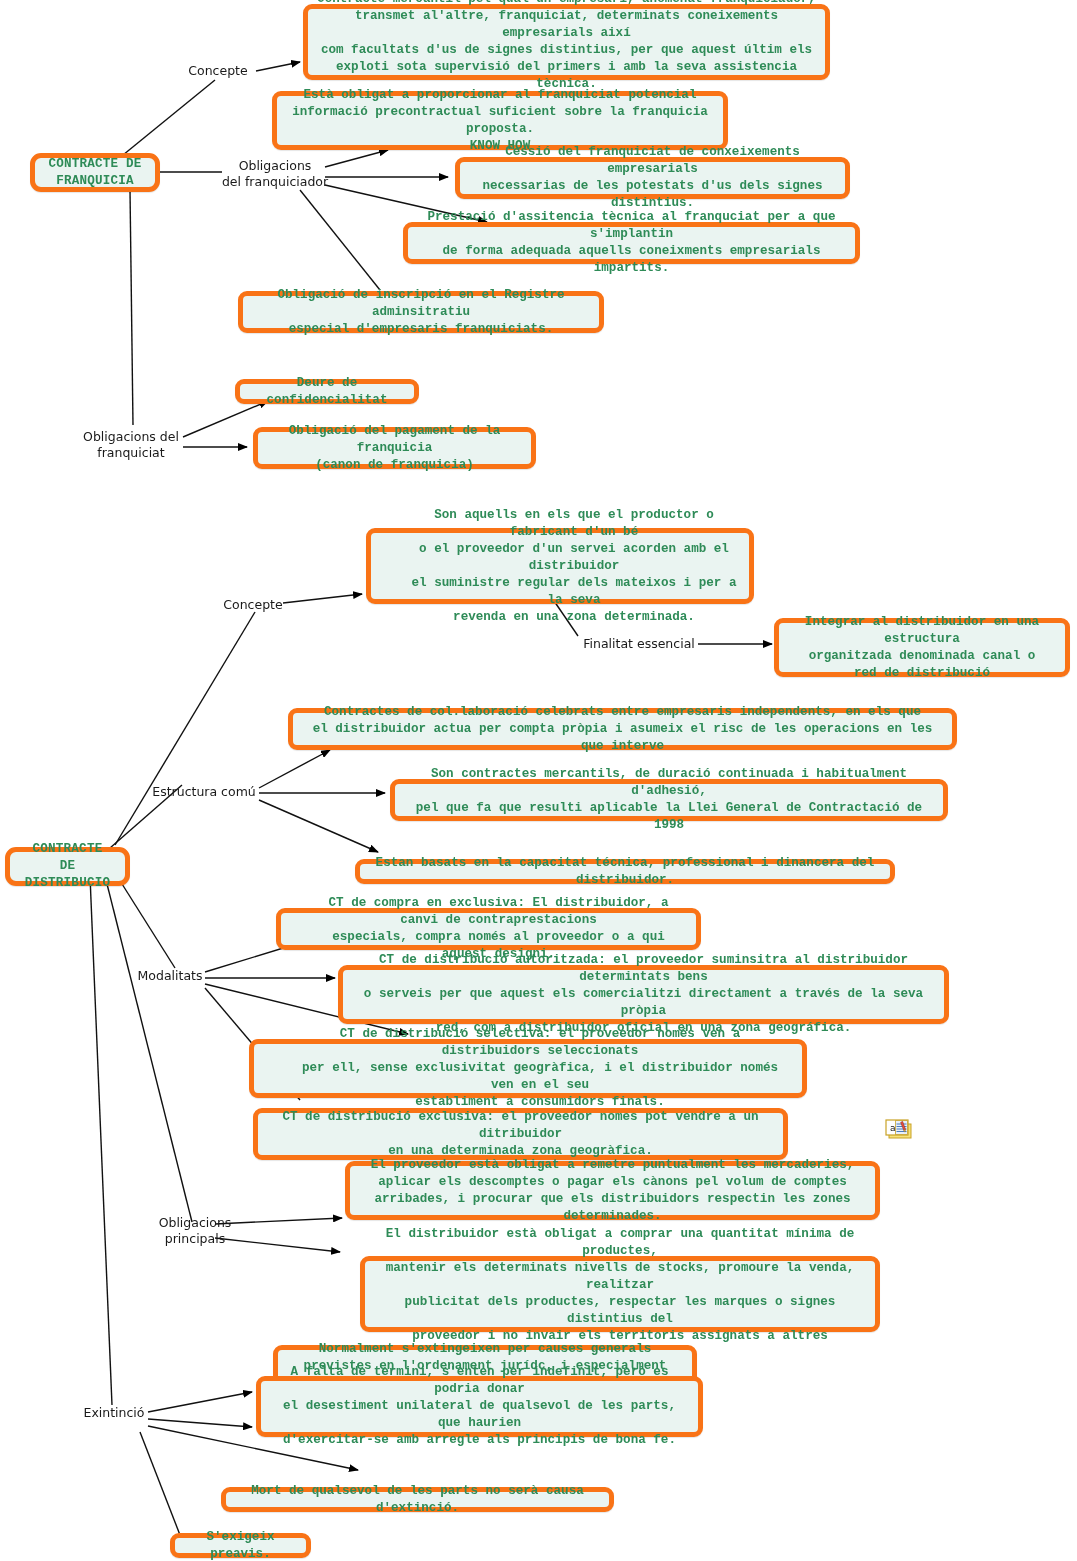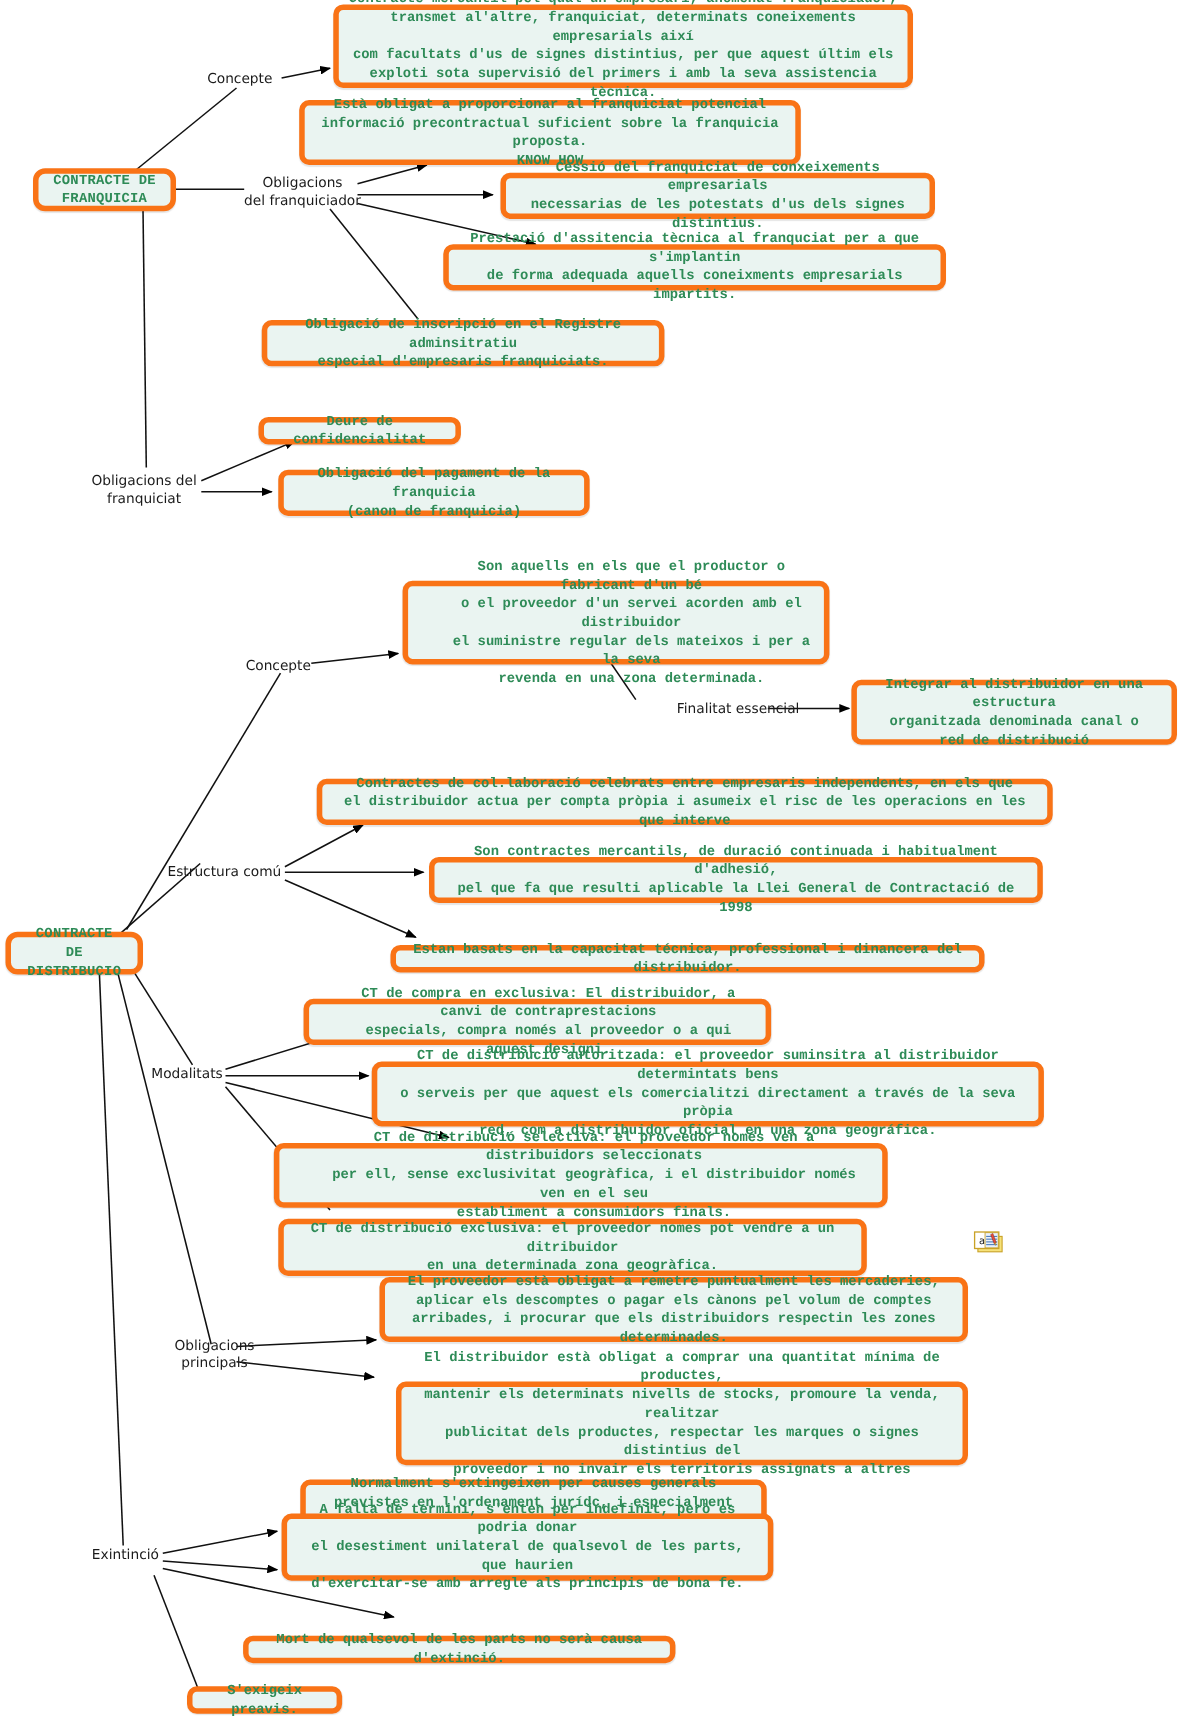--- a/index.html
+++ b/index.html
@@ -148,21 +148,21 @@
   <div class="node" style="left:235px; top:379px; width:184px; height:25px;">Deure de confidencialitat</div>
 
   <div class="node" style="left:253px; top:427px; width:283px; height:42px;">Obligació del pagament de la franquicia
 (canon de franquicia)</div>
 
   <div class="node root" style="left:5px; top:847px; width:125px; height:39px;">CONTRACTE
 DE DISTRIBUCIO</div>
 
   <div class="link-label" style="left:220px; top:597px; width:66px;">Concepte</div>
 
-  <div class="link-label" style="left:580px; top:636px; width:118px;margin-left:32px;">Finalitat essencial</div>
+  <div class="link-label" style="left:580px; top:636px; width:118px;">Finalitat essencial</div>
 
   <div class="link-label" style="left:148px; top:784px; width:112px;">Estructura comú</div>
 
   <div class="link-label" style="left:134px; top:968px; width:72px;">Modalitats</div>
 
   <div class="link-label" style="left:152px; top:1215px; width:86px;">Obligacions
 principals</div>
 
   <div class="link-label" style="left:79px; top:1405px; width:70px;">Exintinció</div>
 

